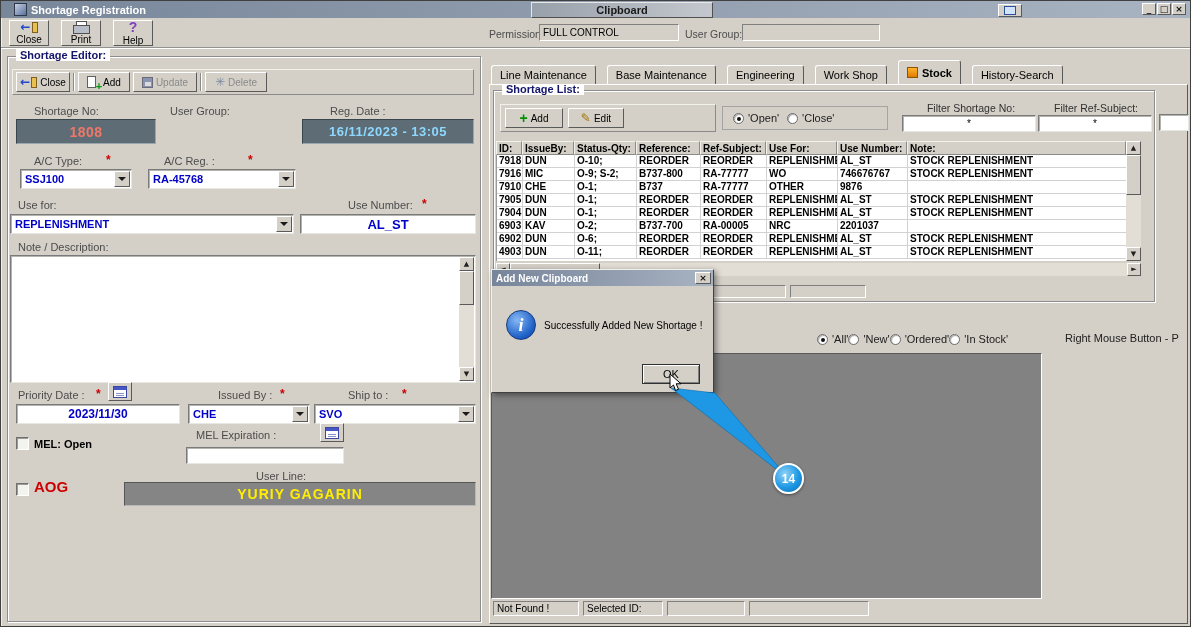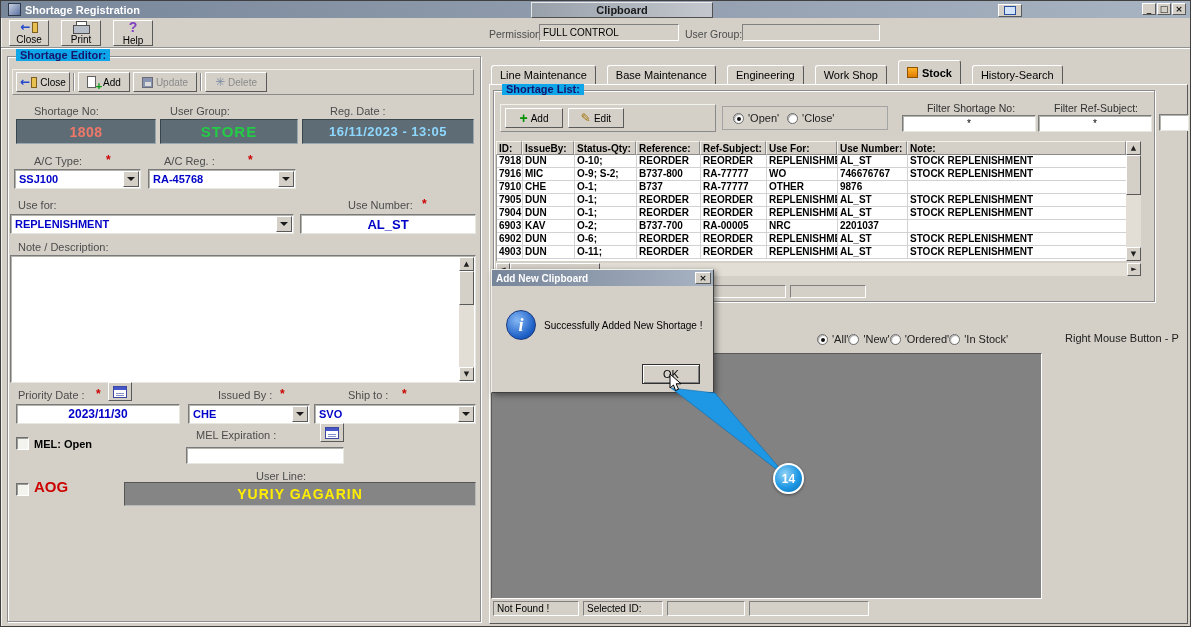--- a/index.html
+++ b/index.html
@@ -7,40 +7,40 @@
   .screen{position:relative;width:1191px;height:627px;background:#d4d0c8;overflow:hidden;
           font-family:"Liberation Sans",sans-serif;font-size:11px;color:#000;
           border:1px solid #404040;box-shadow:inset 1px 1px 0 #f0f0ea}
   .abs{position:absolute}
   .raised{border:1px solid;border-color:#ffffff #5a5a5a #5a5a5a #ffffff;background:#d4d0c8}
   .raised-soft{border:1px solid;border-color:#f2f2ec #8a8a8a #8a8a8a #f2f2ec;background:#d4d0c8}
   .sunken{border:1px solid;border-color:#808080 #ffffff #ffffff #808080;background:#d4d0c8}
   .white-sunken{background:#fff;border:1px solid;border-color:#7a7a7a #e8e8e2 #e8e8e2 #7a7a7a;
                 box-shadow:inset 1px 1px 0 #b4b4ae}
   .titlebar{left:0;top:0;width:100%;height:17px;background:linear-gradient(90deg,#78869a,#a9b4c2);
-            display:flex;align-items:center;gap:4px;padding:0 7px;color:#fff;font-weight:bold}
+            display:flex;align-items:center;gap:4px;padding:0 13px;color:#fff;font-weight:bold}
   .sub-title{background:linear-gradient(90deg,#98a0aa,#c4c8ce);border:1px solid;
              border-color:#e8e8e8 #505050 #505050 #e8e8e8;color:#181818;font-weight:bold;
              display:flex;align-items:center;justify-content:center}
   .app-ic{width:13px;height:13px;background:linear-gradient(135deg,#c8d0e0,#5870a0);border:1px solid #2e3848}
   .winbtn{width:14px;height:12px;display:flex;align-items:center;justify-content:center;
           font-size:9px;font-weight:bold;color:#101010;line-height:1;
           font-family:"DejaVu Sans",sans-serif}
   .btn{display:inline-flex;align-items:center;justify-content:center;gap:3px;
        border:1px solid;border-color:#ffffff #5a5a5a #5a5a5a #ffffff;background:#d4d0c8;
        font-size:10px;cursor:default;white-space:nowrap}
   .btn.disabled{color:#8a8a8a}
   .tbtn{flex-direction:column;gap:1px;font-size:10px}
   .lbl{color:#4c4c4c;font-size:11px;white-space:nowrap}
   .star{color:var(--required);font-weight:bold;font-size:12px}
   .dark-box{background:#5e6c76;border:1px solid;border-color:#39454c #9aa6ae #9aa6ae #39454c;
             display:flex;align-items:center;justify-content:center;font-weight:bold;
             font-size:14px;letter-spacing:.5px}
   .grp{border:1px solid #8c8c8c;box-shadow:1px 1px 0 #ffffff,inset 1px 1px 0 #ffffff}
-  .legend{position:absolute;top:-8px;left:8px;background:#0ea5e9;padding:0 4px;
+  .legend{position:absolute;top:-8px;left:8px;background:#ffffff;padding:0 4px;
           font-weight:bold;color:#15156a;font-size:11px;white-space:nowrap}
   .sep{width:2px;height:18px;border-left:1px solid #8a8a8a;border-right:1px solid #fff;margin:0 3px}
   .combo{background:#fff;border:1px solid;border-color:#7a7a7a #e8e8e2 #e8e8e2 #7a7a7a;
          box-shadow:inset 1px 1px 0 #b4b4ae}
   .combo .val{position:absolute;left:4px;top:3px;color:var(--accent-blue);font-weight:bold;font-size:11px;white-space:nowrap}
   .dbtn{position:absolute;right:1px;top:1px;bottom:1px;width:16px;display:flex;align-items:center;justify-content:center;
         border:1px solid;border-color:#ffffff #5a5a5a #5a5a5a #ffffff;background:#d4d0c8}
   .tri{width:0;height:0;border-left:4px solid transparent;border-right:4px solid transparent;border-top:4px solid #1a1a1a}
   input.tbox{background:#fff;border:1px solid;border-color:#7a7a7a #e8e8e2 #e8e8e2 #7a7a7a;
              box-shadow:inset 1px 1px 0 #b4b4ae;font-family:"Liberation Sans",sans-serif;
@@ -193,33 +193,30 @@
       </div>
     </div>
 
     <span class="abs lbl" style="left:26px;top:48px">Shortage  No:</span>
     <span class="abs lbl" style="left:162px;top:48px">User Group:</span>
     <span class="abs lbl" style="left:322px;top:48px">Reg. Date :</span>
 
     <div class="abs dark-box" style="left:8px;top:62px;width:140px;height:25px;color:var(--shortage-no)">
       <span>1808</span>
     </div>
-    <div class="abs dark-box" style="left:152px;top:62px;width:138px;height:25px;color:var(--user-group);font-size:15px;letter-spacing:1px">
-      <span>STORE</span>
-    </div>
     <div class="abs dark-box" style="left:294px;top:62px;width:172px;height:25px;color:var(--reg-date);font-size:13px">
       <span>16/11/2023 - 13:05</span>
     </div>
 
     <span class="abs lbl" style="left:26px;top:98px">A/C Type:</span>
     <span class="abs star" style="left:98px;top:96px">*</span>
     <span class="abs lbl" style="left:156px;top:98px">A/C Reg. :</span>
     <span class="abs star" style="left:240px;top:96px">*</span>
 
-    <div class="abs combo" style="left:6px;top:112px;width:127px;height:20px">
+    <div class="abs combo" style="left:12px;top:112px;width:112px;height:20px">
       <span class="val">SSJ100</span>
       <span class="dbtn">
           <span class="tri"></span>
         </span>
     </div>
     <div class="abs combo" style="left:140px;top:112px;width:148px;height:20px">
       <span class="val">RA-45768</span>
       <span class="dbtn">
           <span class="tri"></span>
         </span>

